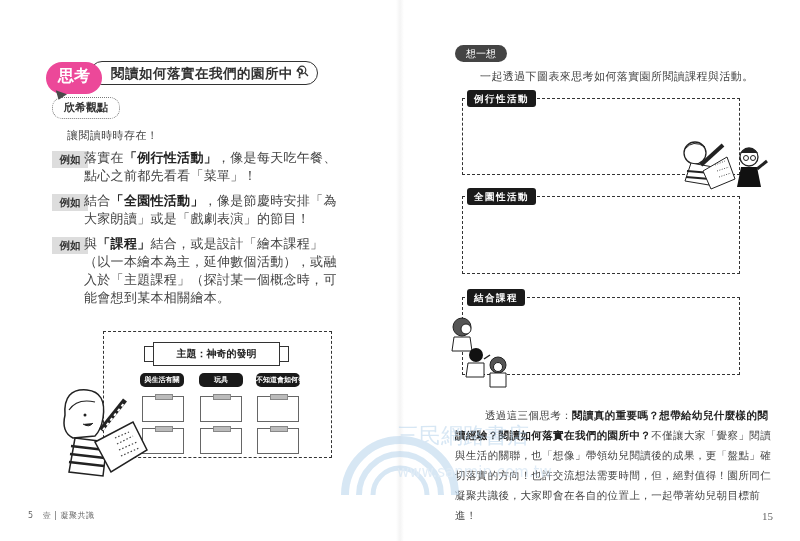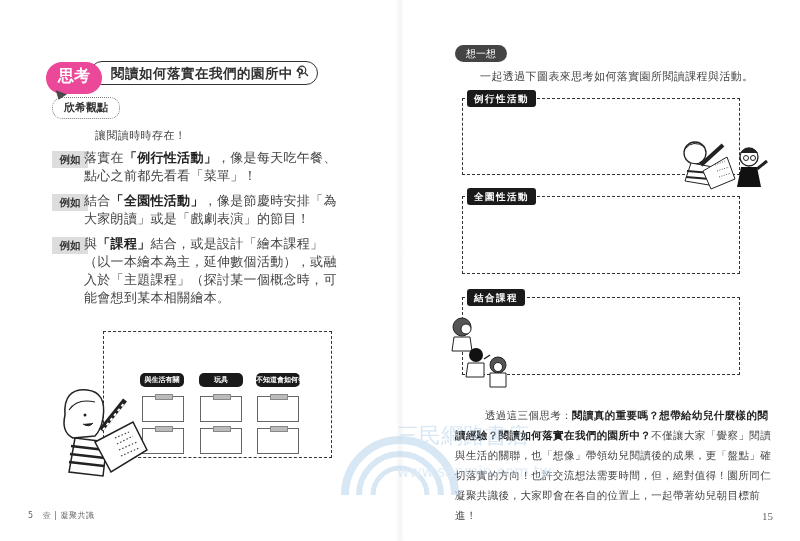--- a/index.html
+++ b/index.html
@@ -21,21 +21,21 @@
        border-radius:12px;background:#fff;}
   .think-title{position:absolute;left:20px;top:0;font-family:"DejaVu Sans",sans-serif;font-weight:bold;
        font-size:13.5px;line-height:22px;color:#333;letter-spacing:0.5px;white-space:nowrap;}
   .search-icon{position:absolute;right:8px;top:3px;width:12px;height:12px;}
 
   .viewpoint-tag{position:absolute;left:52px;top:97px;width:66px;height:20px;border:1.5px dotted #777;
        border-radius:10px;font-family:"DejaVu Sans",sans-serif;font-weight:bold;font-size:11px;line-height:20px;
        text-align:center;color:#333;}
 
   .body-text{position:absolute;font-size:11px;line-height:15px;color:#444;letter-spacing:0.4px;}
-  .intro{left:67px;top:128px;margin-left:28px;}
+  .intro{left:67px;top:128px;}
   .example{position:absolute;left:52px;width:300px;}
   .ex-badge{position:absolute;left:0;top:2px;width:36px;height:17px;background:#ddd;
        font-family:"DejaVu Sans",sans-serif;font-weight:bold;font-size:10.5px;line-height:17px;text-align:center;color:#333;}
   .ex-text{position:absolute;left:32px;top:0;width:262px;font-size:13px;line-height:18px;color:#444;letter-spacing:0.3px;}
   .ex-text b{color:#222;}
   .ex1{top:149px;}
   .ex2{top:192px;}
   .ex3{top:235px;}
   .conclusion{left:67px;top:290px;}
 
@@ -107,20 +107,21 @@
     <div class="ex-badge">例如</div>
     <div class="ex-text"><span>結合</span><b>「全園性活動」</b><span>，像是節慶時安排「為大家朗讀」或是「戲劇表演」的節目！</span></div>
   </div>
   <div class="example ex3">
     <div class="ex-badge">例如</div>
     <div class="ex-text"><span>與</span><b>「課程」</b><span>結合，或是設計「繪本課程」（以一本繪本為主，延伸數個活動），或融入於「主題課程」（探討某一個概念時，可能會想到某本相關繪本。</span></div>
   </div>
 
 
   <div class="theme-box">
+    <div class="banner">主題：神奇的發明</div>
     <div class="cat-label" style="left:36px">與生活有關</div>
     <div class="cat-label" style="left:95px">玩具</div>
     <div class="cat-label" style="left:152px">不知道會如何發</div>
     <div class="note" style="left:38px;top:64px"></div>
     <div class="note" style="left:96px;top:64px"></div>
     <div class="note" style="left:153px;top:64px"></div>
     <div class="note" style="left:38px;top:96px"></div>
     <div class="note" style="left:96px;top:96px"></div>
     <div class="note" style="left:153px;top:96px"></div>
   </div>

